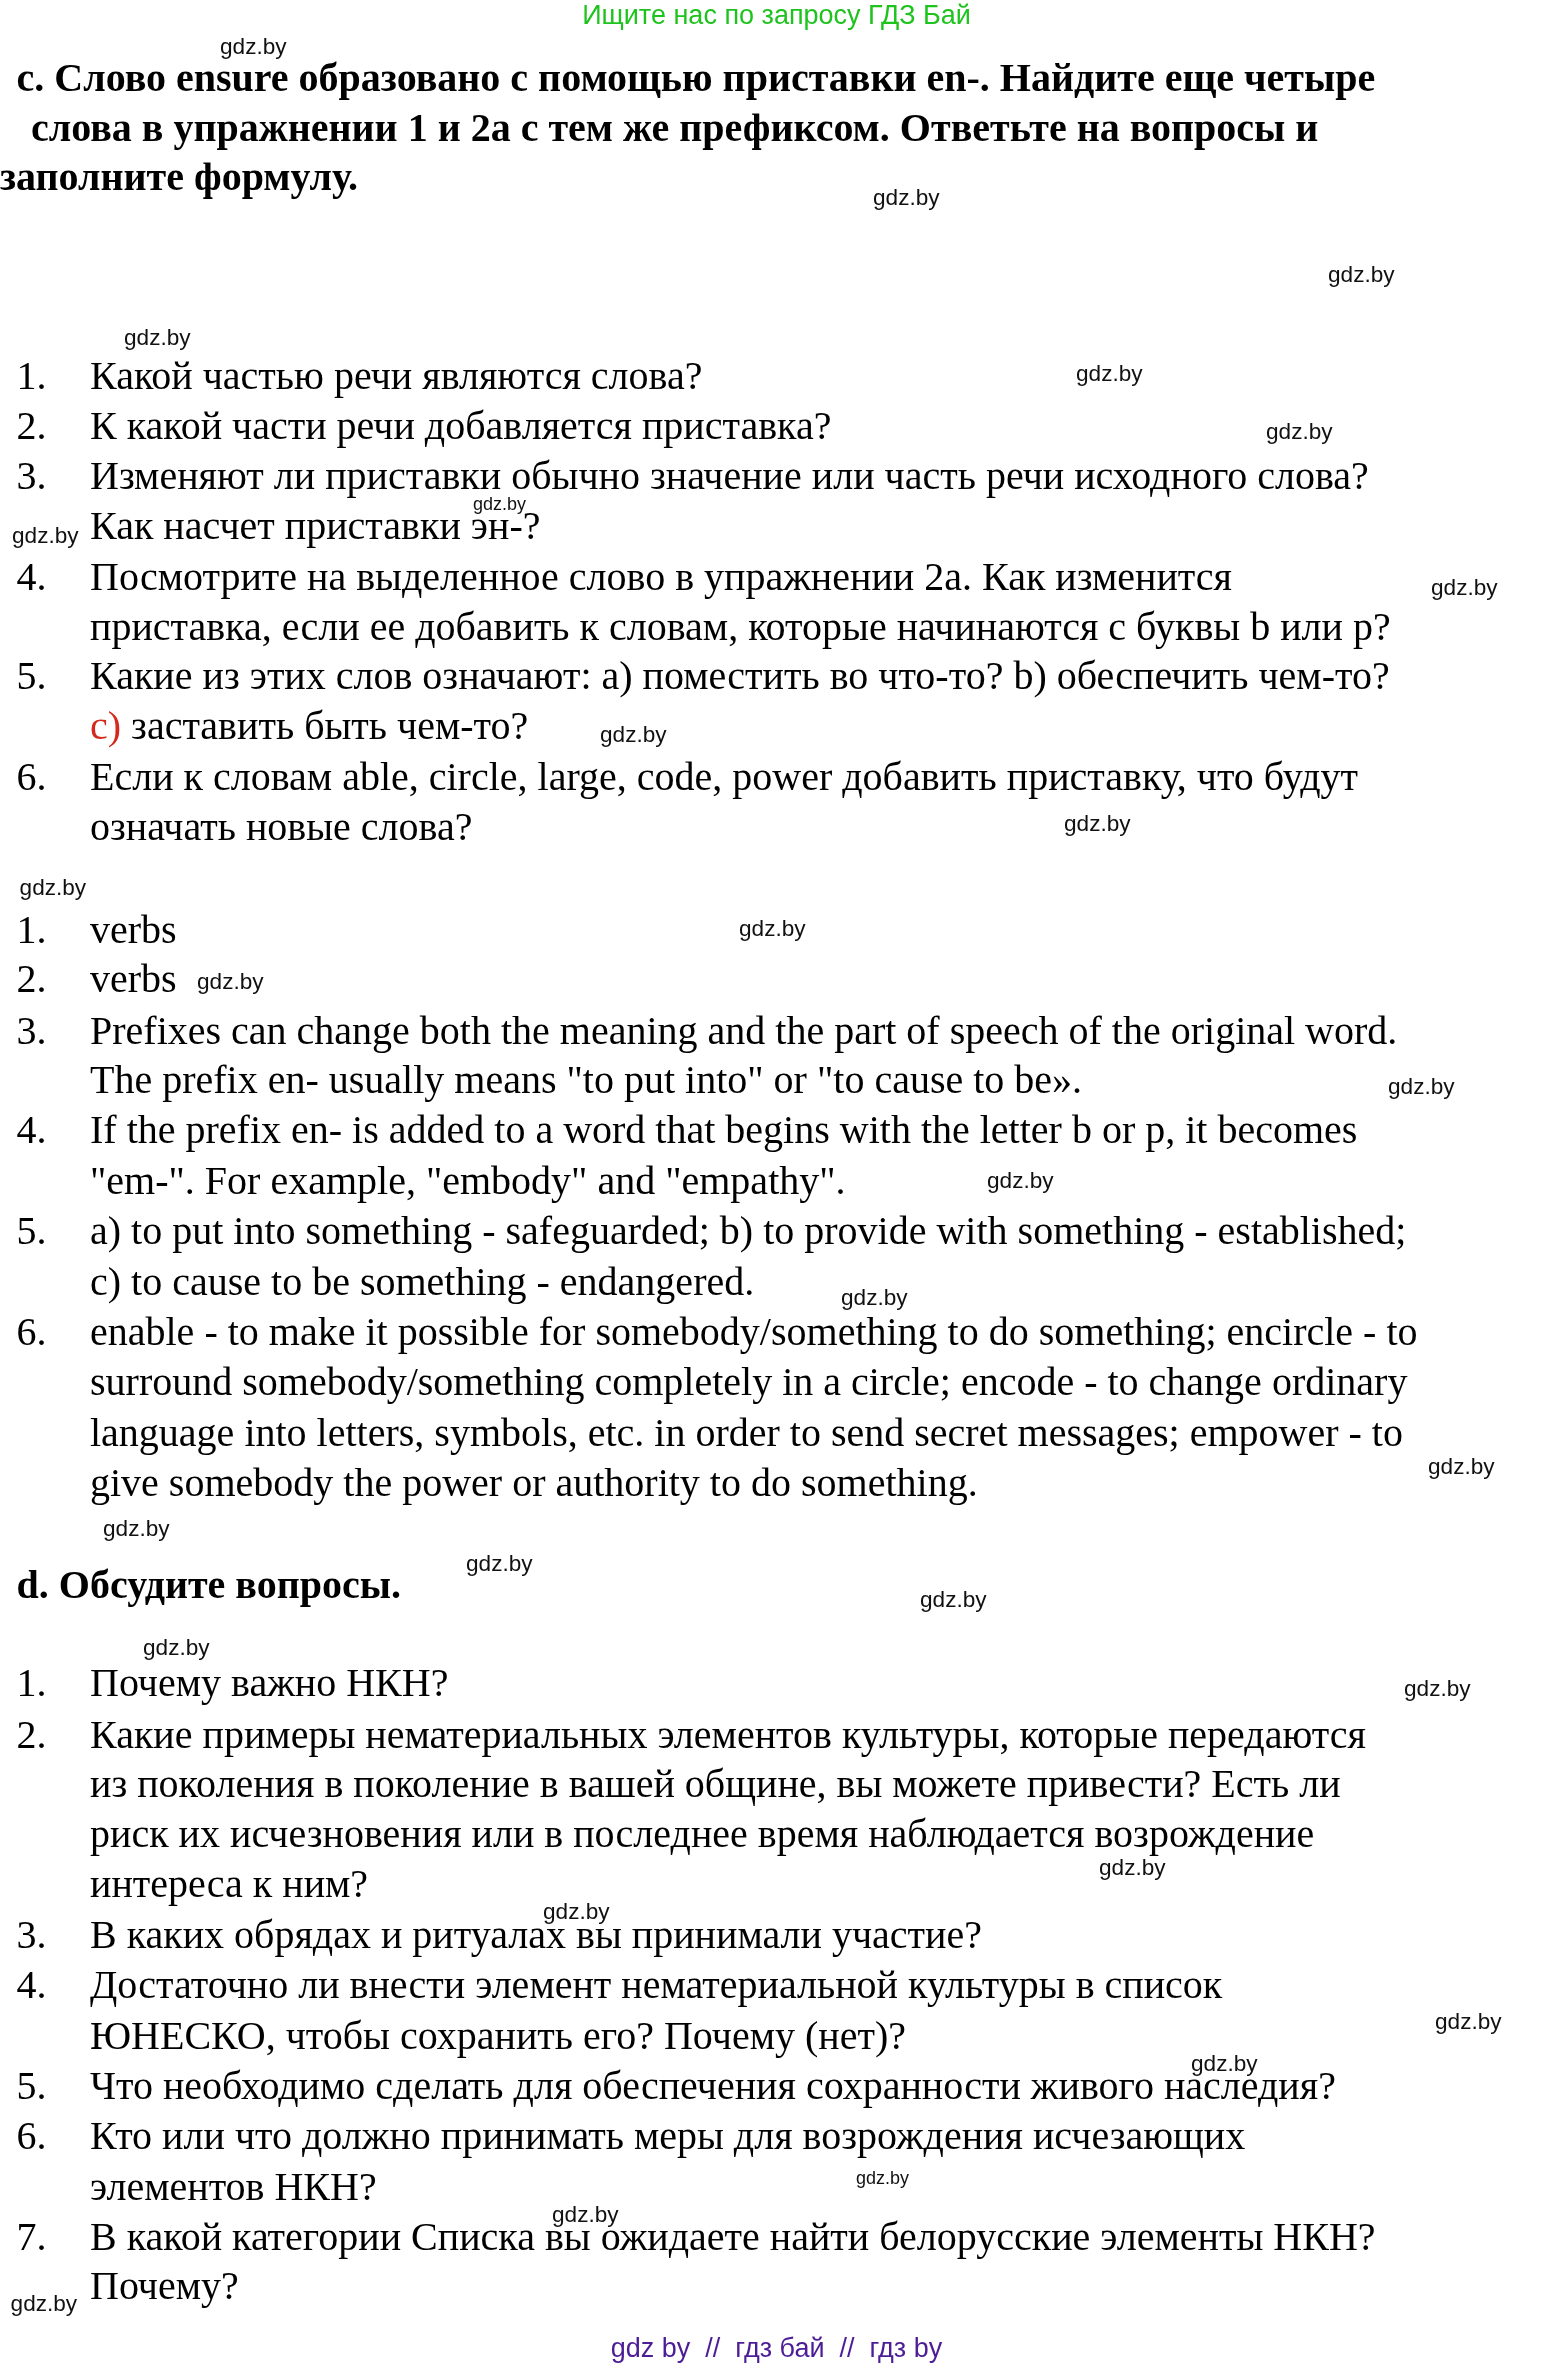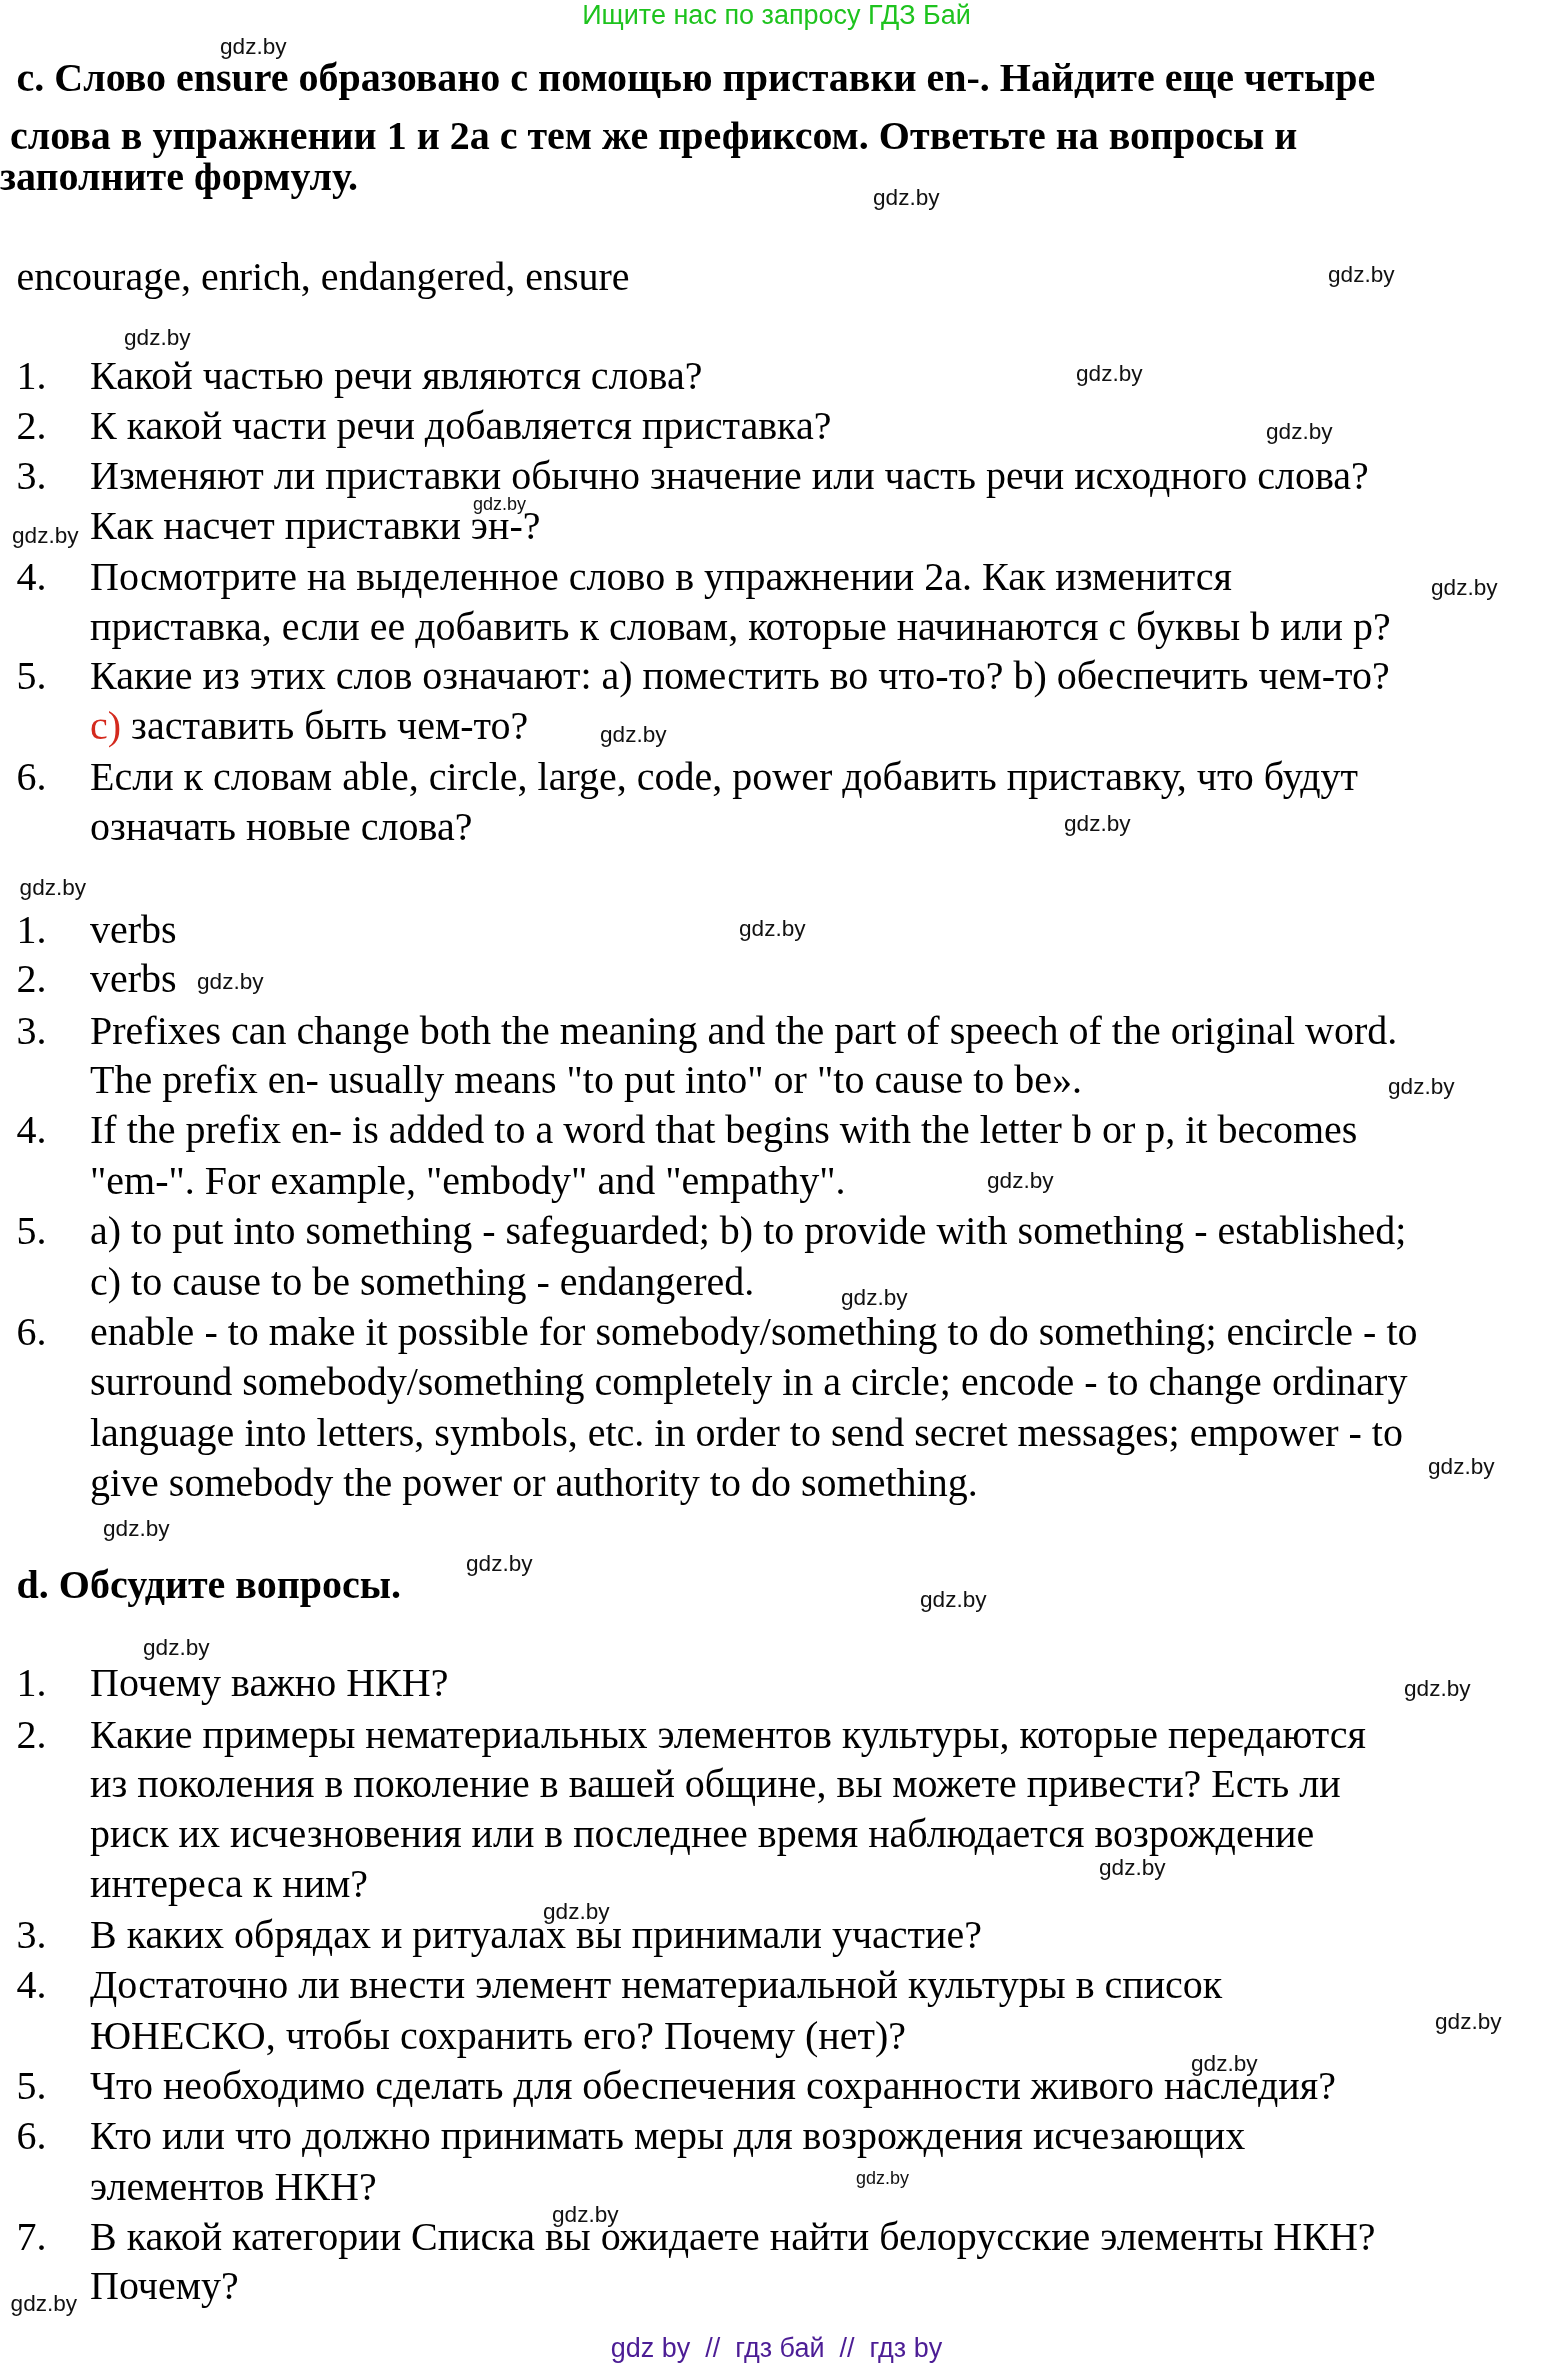--- a/index.html
+++ b/index.html
@@ -16,24 +16,23 @@
   .red { color: #d42a1e; }
 </style>
 </head>
 <body>
 
 <div class="page">
 
   <div class="top-banner" style="color:#1ec31e;">Ищите нас по запросу ГДЗ Бай</div>
 
   <div class="line bold" style="top:53px;left:16.6px;">c. Слово ensure образовано с помощью приставки en-. Найдите еще четыре</div>
-  <div class="line bold" style="top:103px;left:10px;margin-top:8px;">слова в упражнении 1 и 2a с тем же префиксом. Ответьте на вопросы и</div>
+  <div class="line bold" style="top:103px;left:31px;">слова в упражнении 1 и 2a с тем же префиксом. Ответьте на вопросы и</div>
   <div class="line bold" style="top:152px;left:0;">заполните формулу.</div>
 
-  <div class="line" style="top:252px;left:16.6px;">encourage, enrich, endangered, ensure</div>
 
   <div class="line" style="top:351px;left:0;">
     <span class="num">1.</span>
     <span class="txt">Какой частью речи являются слова?</span>
   </div>
   <div class="line" style="top:401px;left:0;">
     <span class="num">2.</span>
     <span class="txt">К какой части речи добавляется приставка?</span>
   </div>
   <div class="line" style="top:451px;left:0;">

